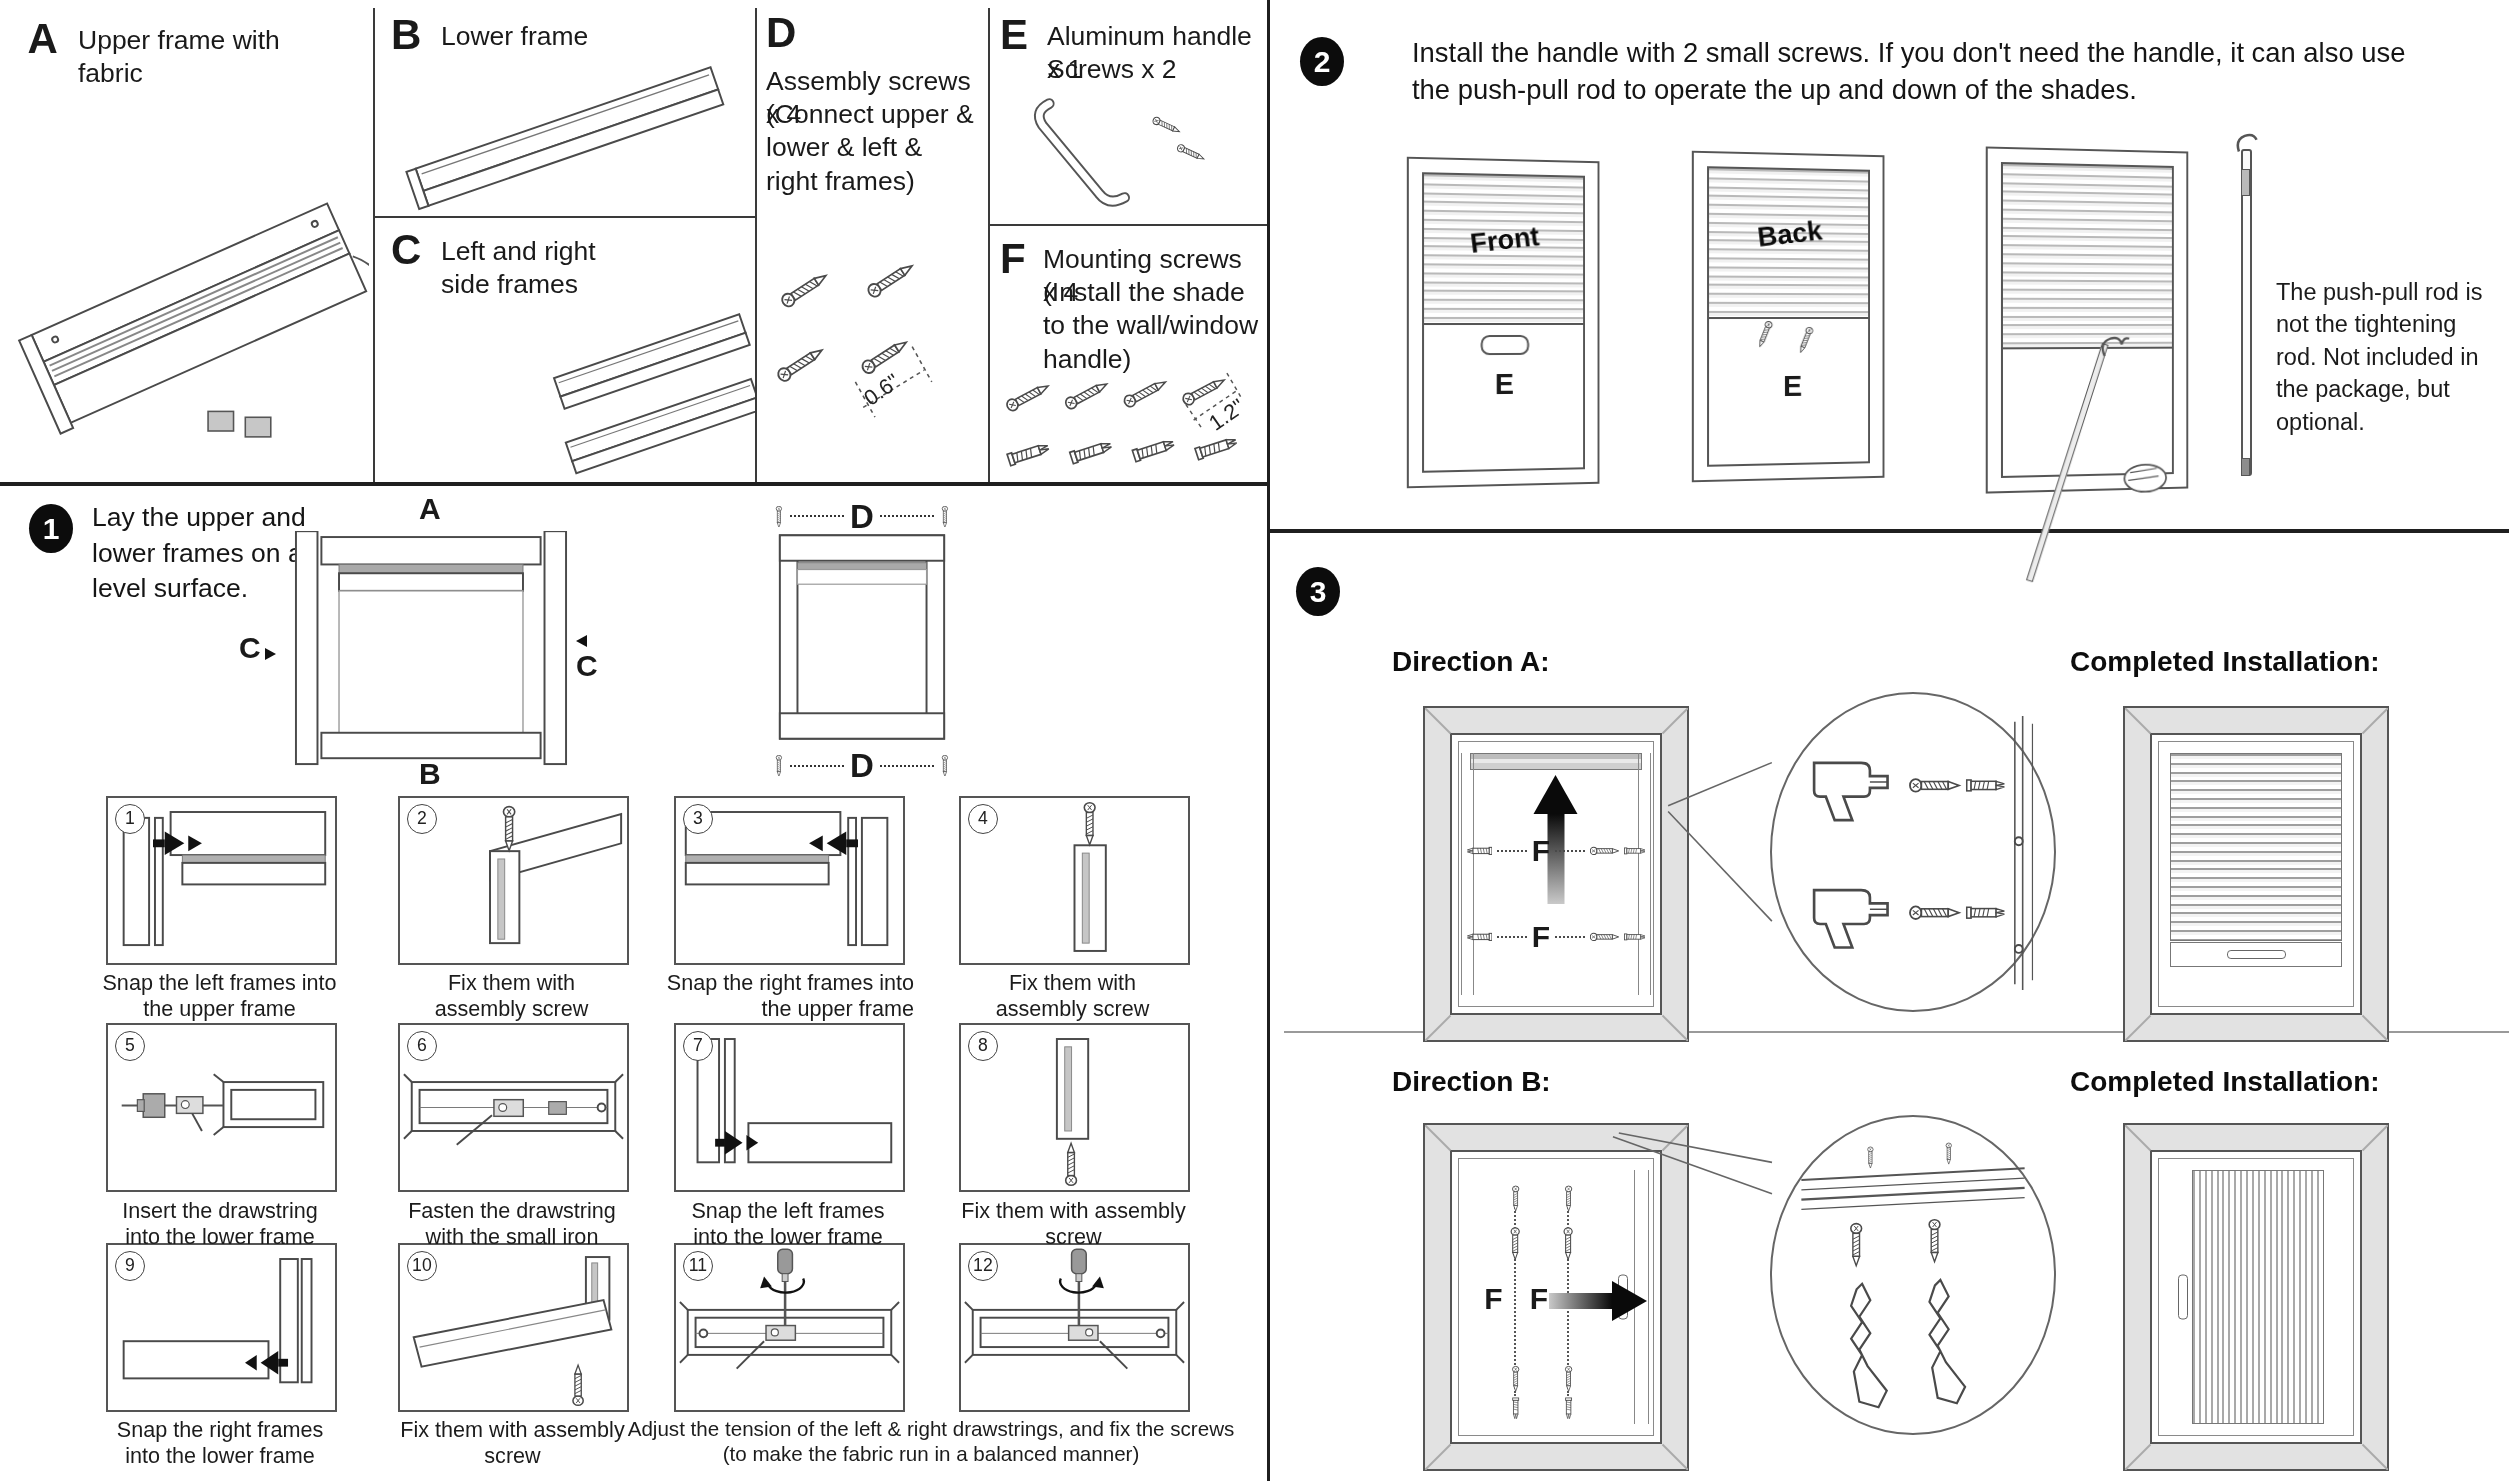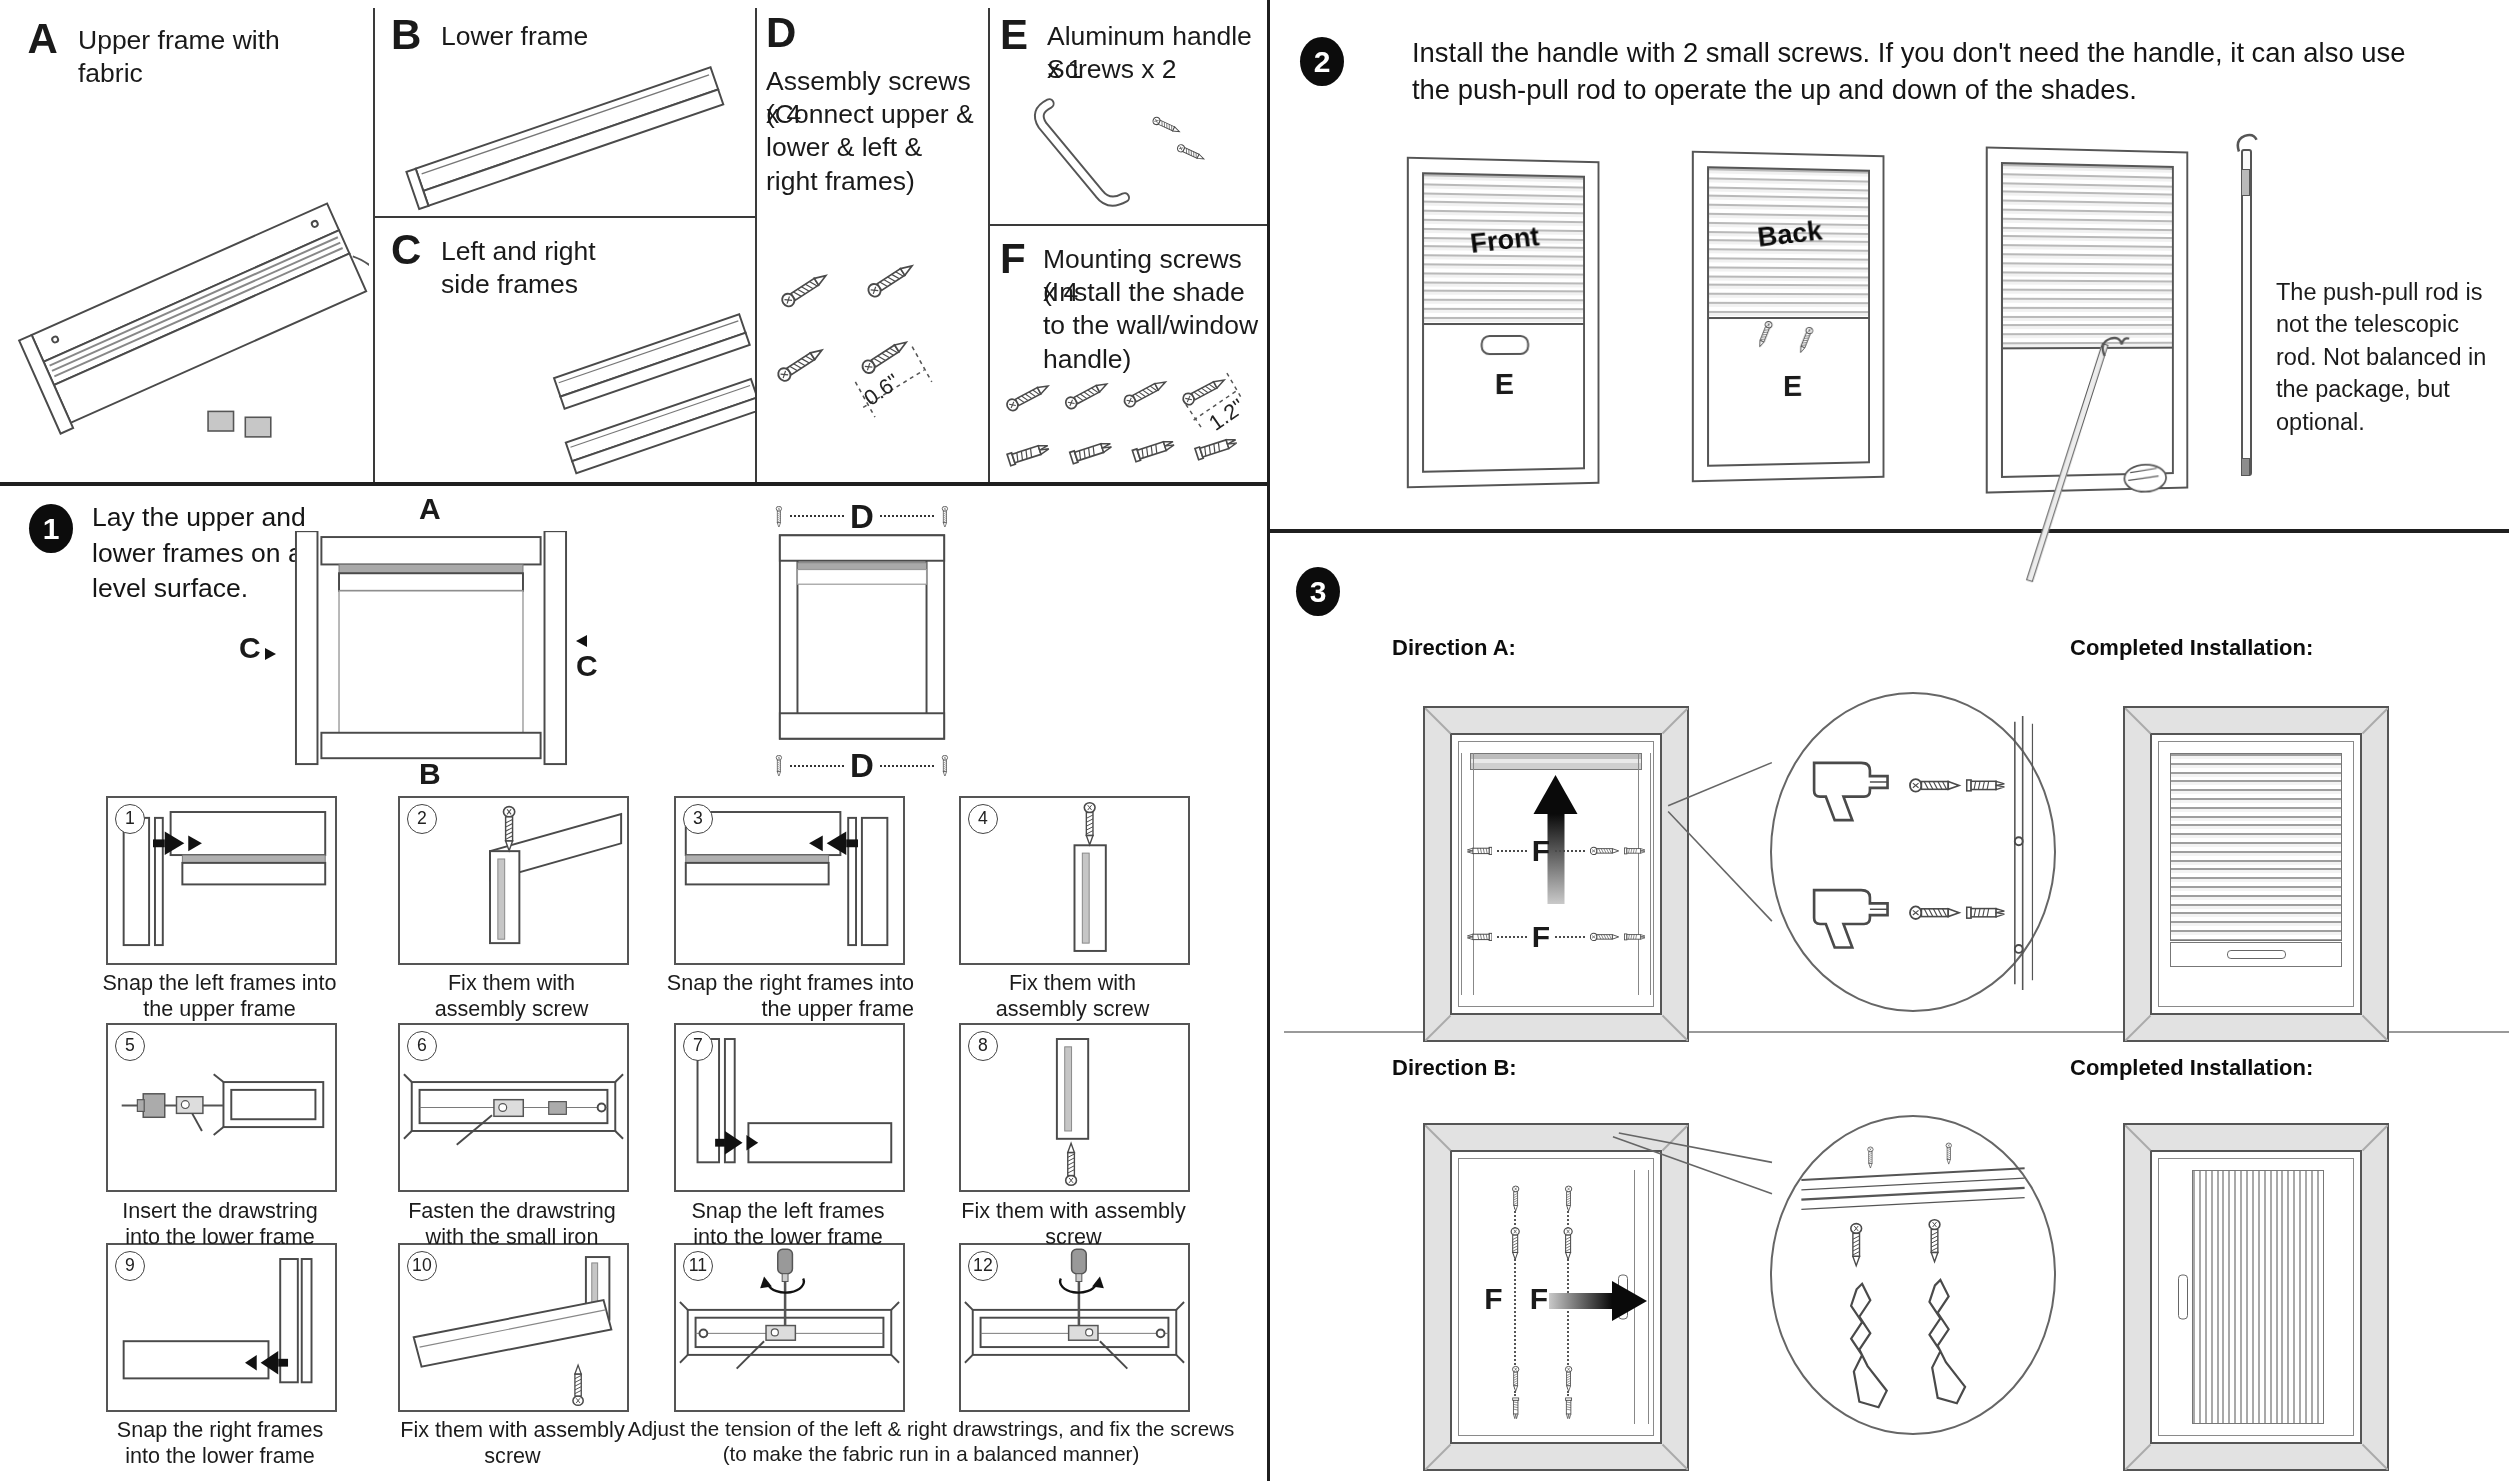--- a/index.html
+++ b/index.html
@@ -37,21 +37,21 @@
   .pleats-h{background:repeating-linear-gradient(180deg,#b9b9b9 0 2px,#f1f1f1 2px 4.9px,#ffffff 4.9px 8.8px);}
   .win2 .shade{position:absolute;left:0;right:0;top:0;border-bottom:2px solid #555;}
   .tiltlbl{position:absolute;left:50%;top:44%;transform:translate(-50%,-50%) rotate(-7deg);font-weight:bold;font-size:27.4px;color:#0b0b0b;}
   .elbl{position:absolute;font-weight:bold;font-size:29px;}
   .handle2{position:absolute;width:45px;height:16.7px;border:2.9px solid #555;border-radius:8.8px;background:#fff;}
   .rod{position:absolute;width:4.9px;background:#ececec;border:1.5px solid #555;transform-origin:top center;}
   .rodfree{position:absolute;width:6.9px;background:#fbfbfb;border:2px solid #555;border-radius:2.9px;}
   .rodtip{position:absolute;left:-2px;bottom:-2px;width:6.9px;height:15.7px;background:#8d8d8d;border:1px solid #555;}
   .note{position:absolute;font-size:23.5px;line-height:1.38;color:#1b1b1b;}
   
-  .dirhead{position:absolute;font-weight:bold;font-size:22px;color:#0d0d0d;}
+  .dirhead{position:absolute;font-weight:bold;font-size:28px;color:#0d0d0d;margin-top:11px;}
   .win3{position:absolute;background:#fff;border:25.5px solid #e2e2e2;box-shadow:0 0 0 2px #555, inset 0 0 0 2px #555;}
   .w3i2{position:absolute;inset:7.8px;border:1px solid #8a8a8a;}
   .bevels{position:absolute;inset:-25.5px;width:calc(100% + 51px);height:calc(100% + 51px);pointer-events:none;}
   .stackband{position:absolute;top:10.8px;left:10.8px;right:10.8px;height:15.7px;border:1px solid #777;
              background:linear-gradient(180deg,#bdbdbd 0 30%,#e9e9e9 30% 60%,#cfcfcf 60%);}
   .uparrow{position:absolute;left:50%;top:33px;transform:translateX(-50%);width:45px;}
   .uparrow .head{width:0;height:0;border-left:22.5px solid transparent;border-right:22.5px solid transparent;border-bottom:39px solid #0a0a0a;}
   .uparrow .stem{width:16.7px;height:90px;margin:0 auto;background:linear-gradient(180deg,#0a0a0a 0%,#c9c9c9 100%);}
   .frow{position:absolute;left:7.8px;right:7.8px;display:flex;align-items:center;gap:4.9px;}
   .frow .dots{flex:1;border-top:2.9px dotted #4a4a4a;height:0;}
@@ -516,21 +516,21 @@
     </div>
   </div>
 
   <div class="rodfree" style="left:2241px;top:149px;height:323px;">
     <svg class="abs" style="left:-7.8px;top:-23.5px;" width="23.5px" height="25.5" viewBox="0 0 24 26">
       <path d="M4,24 q-4,-12 6,-16 q9,-3 12,4" fill="none" stroke="#555" stroke-width="2.6"></path>
     </svg>
     <div class="abs" style="left:-2px;top:17.6px;width:6.9px;height:25.5px;background:#b9b9b9;border:1px solid #555;"></div>
     <div class="rodtip"></div>
   </div>
-  <div class="note" style="left:2276px;top:276px;width:227px;">The push-pull rod is not the telescopic rod. Not balanced in the package, but optional.</div>
+  <div class="note" style="left:2276px;top:276px;width:227px;">The push-pull rod is not the tightening rod. Not included in the package, but optional.</div>
 
   <div class="stepnum" style="left:1296px;top:567px;">3</div>
 
   <div class="dirhead" style="left:1392px;top:635px;">Direction A:</div>
   <div class="dirhead" style="left:2070px;top:635px;">Completed Installation:</div>
 
   <div class="win3" style="left:1425px;top:708px;width:212px;height:282px;">
     <svg class="bevels" viewBox="0 0 268 340" preserveAspectRatio="none">
       <line x1="0" y1="0" x2="26" y2="26" stroke="#aaa" stroke-width="2"></line>
         <line x1="268" y1="0" x2="242" y2="26" stroke="#aaa" stroke-width="2"></line>

